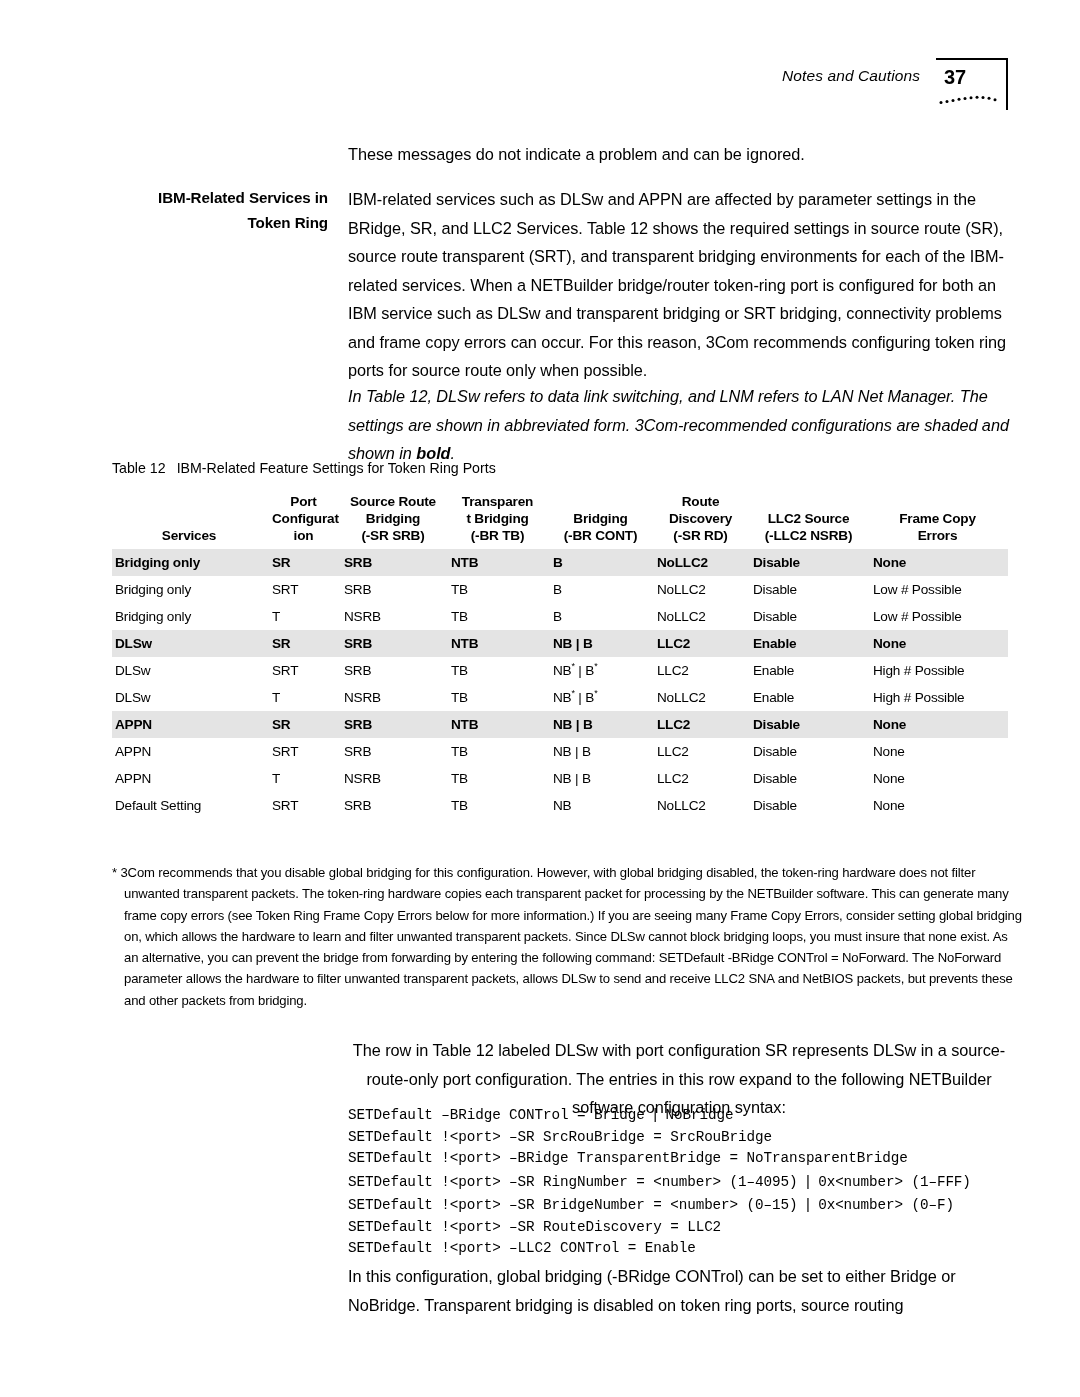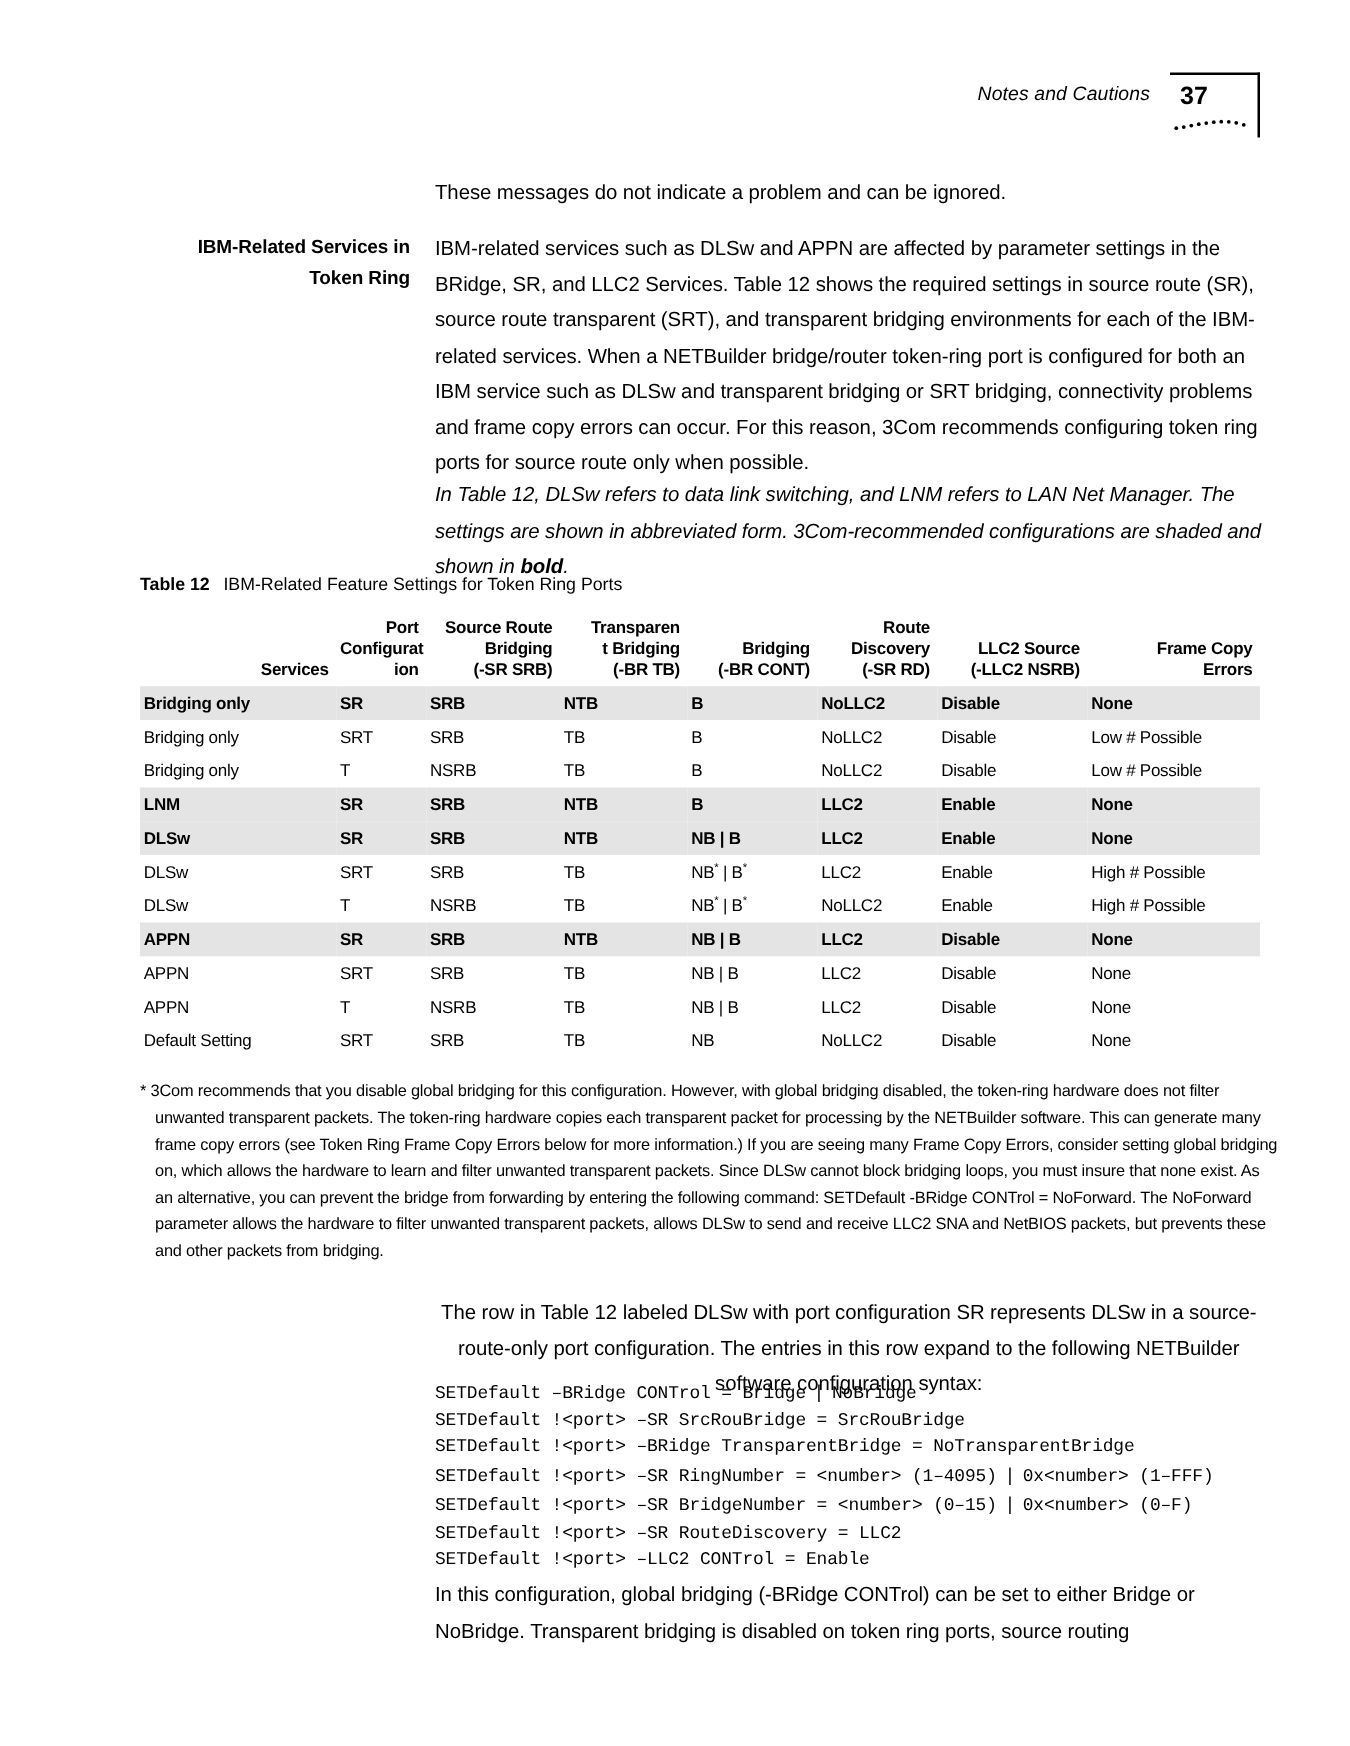--- a/index.html
+++ b/index.html
@@ -82,35 +82,35 @@
   }
 
   
   .table-caption {
     position: absolute;
     left: 112px;
     top: 460px;
     font-size: 14.2px;
     white-space: nowrap;
   }
-  .table-caption b { font-weight: bold; }
+  .table-caption b { font-weight: normal; }
   .table-caption span.cap-text { margin-left: 11px; }
 
   table.ibm {
     position: absolute;
     left: 112px;
     top: 490px;
     width: 896px;
     border-collapse: collapse;
     table-layout: fixed;
     font-size: 13.6px;
   }
   table.ibm th {
     font-weight: bold;
-    text-align: right;
+    text-align: center;
     vertical-align: bottom;
     padding: 3px 6px 5px 3px;
     line-height: 17px;
     letter-spacing: -.2px;
   }
   table.ibm td {
     text-align: left;
     vertical-align: middle;
     padding: 5px 6px 5px 3px;
     line-height: 17px;
@@ -286,30 +286,20 @@
         <td>Bridging only</td>
         <td>T</td>
         <td>NSRB</td>
         <td>TB</td>
         <td>B</td>
         <td>NoLLC2</td>
         <td>Disable</td>
         <td>Low # Possible</td>
       </tr>
       <tr class="shaded">
-        <td>LNM</td>
-        <td>SR</td>
-        <td>SRB</td>
-        <td>NTB</td>
-        <td>B</td>
-        <td>LLC2</td>
-        <td>Enable</td>
-        <td>None</td>
-      </tr>
-      <tr class="shaded">
         <td>DLSw</td>
         <td>SR</td>
         <td>SRB</td>
         <td>NTB</td>
         <td>NB | B</td>
         <td>LLC2</td>
         <td>Enable</td>
         <td>None</td>
       </tr>
       <tr>

